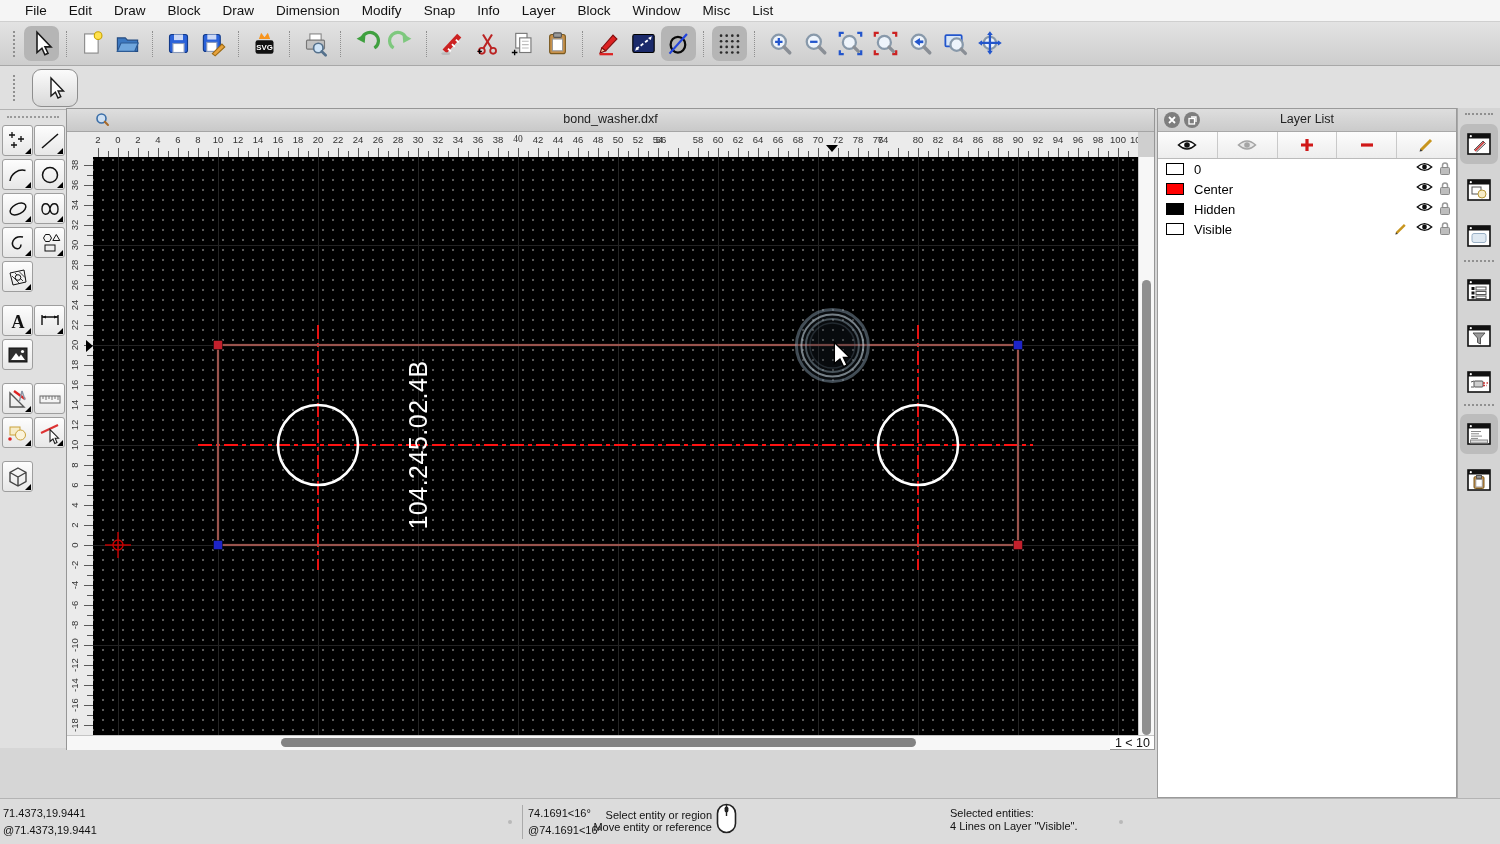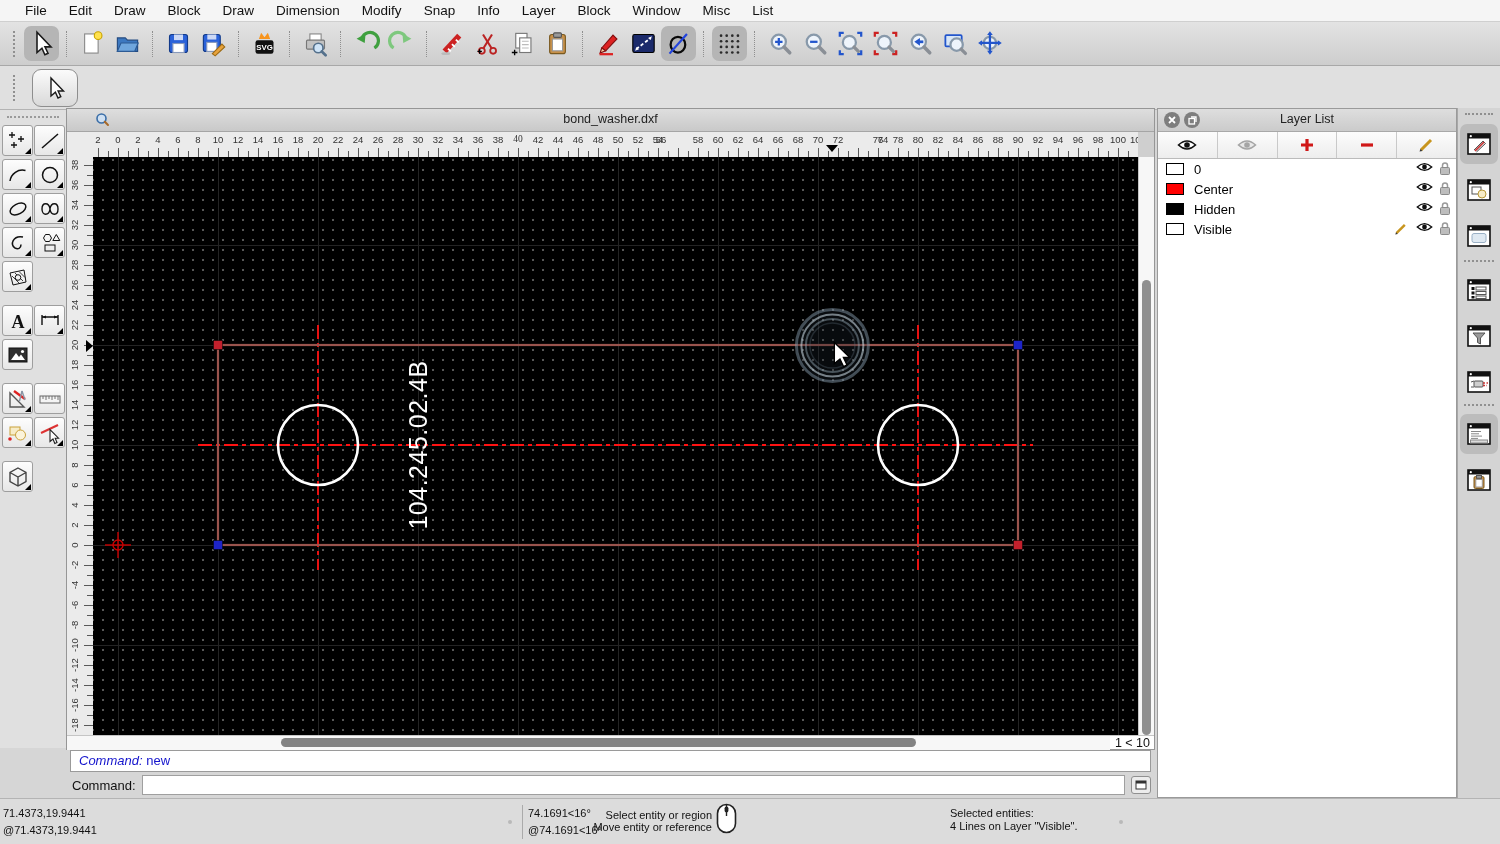--- a/index.html
+++ b/index.html
@@ -576,21 +576,21 @@
         <div class="htick major" style="left: 744.5px;"></div>
         <div class="hlabel" style="left: 745px;">72</div>
         <div class="htick" style="left: 754.5px;"></div>
         <div class="htick major" style="left: 764.5px;"></div>
         <div class="hlabel" style="left: 790px;">74</div>
         <div class="htick" style="left: 774.5px;"></div>
         <div class="htick major" style="left: 784.5px;"></div>
         <div class="hlabel" style="left: 785px;">76</div>
         <div class="htick" style="left: 794.5px;"></div>
         <div class="htick major" style="left: 804.5px;"></div>
-        <div class="hlabel" style="left: 805px; text-align: right;">78</div>
+        <div class="hlabel" style="left: 765px; text-align: right;">78</div>
         <div class="htick" style="left: 814.5px;"></div>
         <div class="htick major" style="left: 824.5px;"></div>
         <div class="hlabel" style="left: 825px;">80</div>
         <div class="htick" style="left: 834.5px;"></div>
         <div class="htick major" style="left: 844.5px;"></div>
         <div class="hlabel" style="left: 845px;">82</div>
         <div class="htick" style="left: 854.5px;"></div>
         <div class="htick major" style="left: 864.5px;"></div>
         <div class="hlabel" style="left: 865px;">84</div>
         <div class="htick" style="left: 874.5px;"></div>
@@ -737,33 +737,20 @@
       </div>
     <div id="vscroll">
         <div id="vthumb"></div>
       </div>
     <div id="hscroll">
         <div id="hthumb"></div>
       </div>
     <div id="zoom-indicator">1 &lt; 10</div>
   </div>
 
-  <div id="commandbox">
-    <div id="cmd-history"><span class="cmd-prefix">Command:</span>&nbsp;<span>new</span></div>
-    <div id="cmd-row">
-      <span id="cmd-label">Command:</span>
-      <input id="cmd-input" value="" style="">
-      <span id="cmd-sizebtn">
-          <svg width="12" height="10" viewBox="0 0 12 10">
-            <rect x="1" y="1" width="10" height="8" fill="#fff" stroke="#333"></rect>
-            <rect x="1" y="1" width="10" height="2.5" fill="#333"></rect>
-          </svg>
-        </span>
-    </div>
-  </div>
 
   <div id="statusbar">
     <div class="st" style="left:3px;top:8px">71.4373,19.9441</div>
     <div class="st" style="left:3px;top:25px">@71.4373,19.9441</div>
     <div id="st-div1"></div>
     <div class="st" style="left:528px;top:8px">74.1691&lt;16°</div>
     <div class="st" style="left:528px;top:25px">@74.1691&lt;16°</div>
     <div class="st-dot" style="left:508px;top:21px"></div>
     <div id="st-hints">
       <div style="margin-top:10px">Select entity or region</div>

